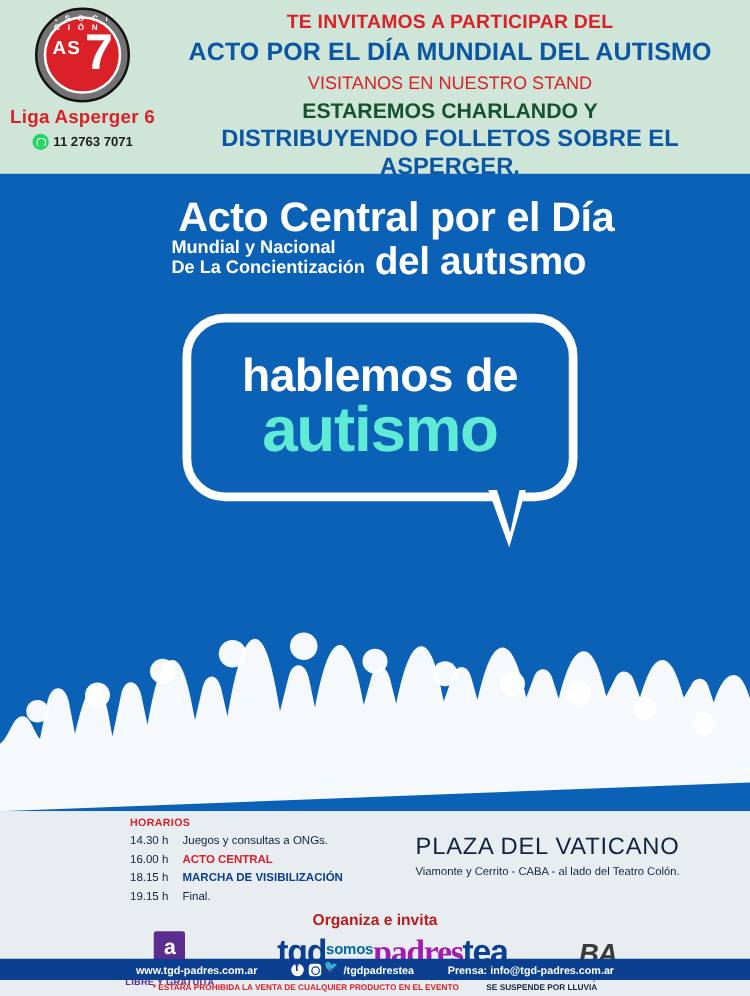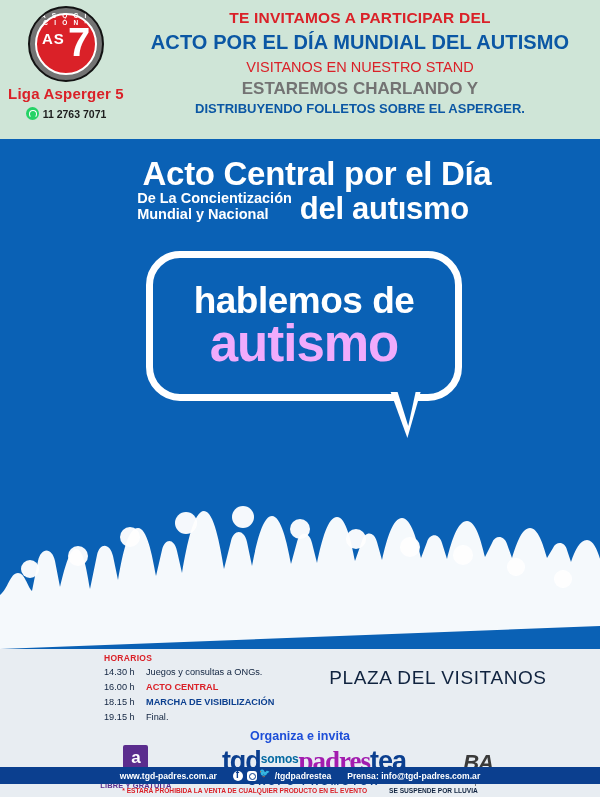--- a/index.html
+++ b/index.html
@@ -125,29 +125,29 @@
     margin-top: 4px;
     letter-spacing: .1px;
   }
   .h-l3 {
     color: #da2128;
     font-weight: normal;
     font-size: 14.5px;
     margin-top: 5px;
   }
   .h-l4 {
-    color: #737373;
+    color: #14532d;
     font-weight: bold;
     font-size: 17px;
     margin-top: 4px;
   }
   .h-l5 {
     color: #0b57a4;
     font-weight: bold;
-    font-size: 13px;
+    font-size: 19px;
     margin-top: 2px;
   }
 
   
   .body-blue {
     position: relative;
     height: 510px;
     background: #0a61b5;
     overflow: hidden;
   }
@@ -219,21 +219,21 @@
   .bubble-l1 {
     text-align: center;
     color: #fff;
     font-size: 37px;
     font-weight: bold;
     margin-top: 22px;
     letter-spacing: -.5px;
   }
   .bubble-l2 {
     text-align: center;
-    color: #f0abfc;
+    color: #5eead4;
     font-size: 51px;
     font-weight: bold;
     margin-top: -8px;
     letter-spacing: -1px;
   }
 
   
   .crowd {
     position: absolute;
     left: 0; right: 0; bottom: 0;
@@ -308,21 +308,21 @@
     letter-spacing: .6px;
   }
   .place-addr {
     color: #10233f;
     font-size: 9px;
     margin-top: 3px;
   }
 
   .organiza {
     text-align: center;
-    color: #1d4ed8;
+    color: #b91c1c;
     font-weight: bold;
     font-size: 12.5px;
     margin-top: 4px;
   }
 
   .logos-row {
     display: flex;
     align-items: center;
     justify-content: center;
     gap: 30px;
@@ -394,21 +394,21 @@
   
   .bottom-bar {
     position: absolute;
     left: 0; right: 0; bottom: 13px;
     height: 17px;
     background: #0b3f8f;
     color: #fff;
     display: flex;
     align-items: center;
     justify-content: center;
-    gap: 16px;
+    gap: 27px;
     font-size: 8.6px;
     font-weight: bold;
   }
   .social {
     display: inline-flex;
     align-items: center;
     gap: 4px;
   }
   .sic {
     width: 10px; height: 10px;
@@ -458,43 +458,43 @@
 <div class="poster">
 
   <div class="header">
     <div class="logo-box">
       <div class="logo-circle">
         <div class="inner"></div>
         <div class="logo-arc">· A S O C I A C I Ó N ·</div>
         <div class="logo-as">AS</div>
         <div class="logo-seven">7</div>
       </div>
-      <div class="logo-name">Liga Asperger 5</div>
+      <div class="logo-name">Liga Asperger 6</div>
       <div class="logo-phone">
         <span class="wa-dot"></span>
         <span>11 2763 7071</span>
       </div>
     </div>
     <div class="header-text">
       <div class="h-l1">TE INVITAMOS A PARTICIPAR DEL</div>
       <div class="h-l2">ACTO POR EL DÍA MUNDIAL DEL AUTISMO</div>
       <div class="h-l3">VISITANOS EN NUESTRO STAND</div>
       <div class="h-l4">ESTAREMOS CHARLANDO Y</div>
       <div class="h-l5">DISTRIBUYENDO FOLLETOS SOBRE EL ASPERGER.</div>
     </div>
   </div>
 
   <div class="body-blue">
 
     <div class="title-wrap">
       <div class="t-main">Acto Central por el Día</div>
       <div class="t-sub-row">
         <div class="t-small">
+          <div>Mundial y Nacional</div>
           <div>De La Concientización</div>
-          <div>Mundial y Nacional</div>
         </div>
         <div class="t-big2">del autısmo</div>
       </div>
     </div>
 
     <div class="bubble">
       <div class="bubble-l1">hablemos de</div>
       <div class="bubble-l2">autismo</div>
       <div class="bubble-tail"></div>
     </div>
@@ -550,21 +550,22 @@
           <span class="t">16.00 h</span><span class="red">ACTO CENTRAL</span>
         </div>
         <div class="hor-item">
           <span class="t">18.15 h</span><span class="navy">MARCHA DE VISIBILIZACIÓN</span>
         </div>
         <div class="hor-item">
           <span class="t">19.15 h</span><span>Final.</span>
         </div>
       </div>
       <div class="place">
-        <div class="place-name">PLAZA DEL VISITANOS</div>
+        <div class="place-name">PLAZA DEL VATICANO</div>
+        <div class="place-addr">Viamonte y Cerrito - CABA - al lado del Teatro Colón.</div>
       </div>
     </div>
 
     <div class="organiza">Organiza e invita</div>
 
     <div class="logos-row">
       <div class="logo-a">
         <div class="a-square">a</div>
         <div class="a-sub">
           <div>ACTIVIDAD</div>

